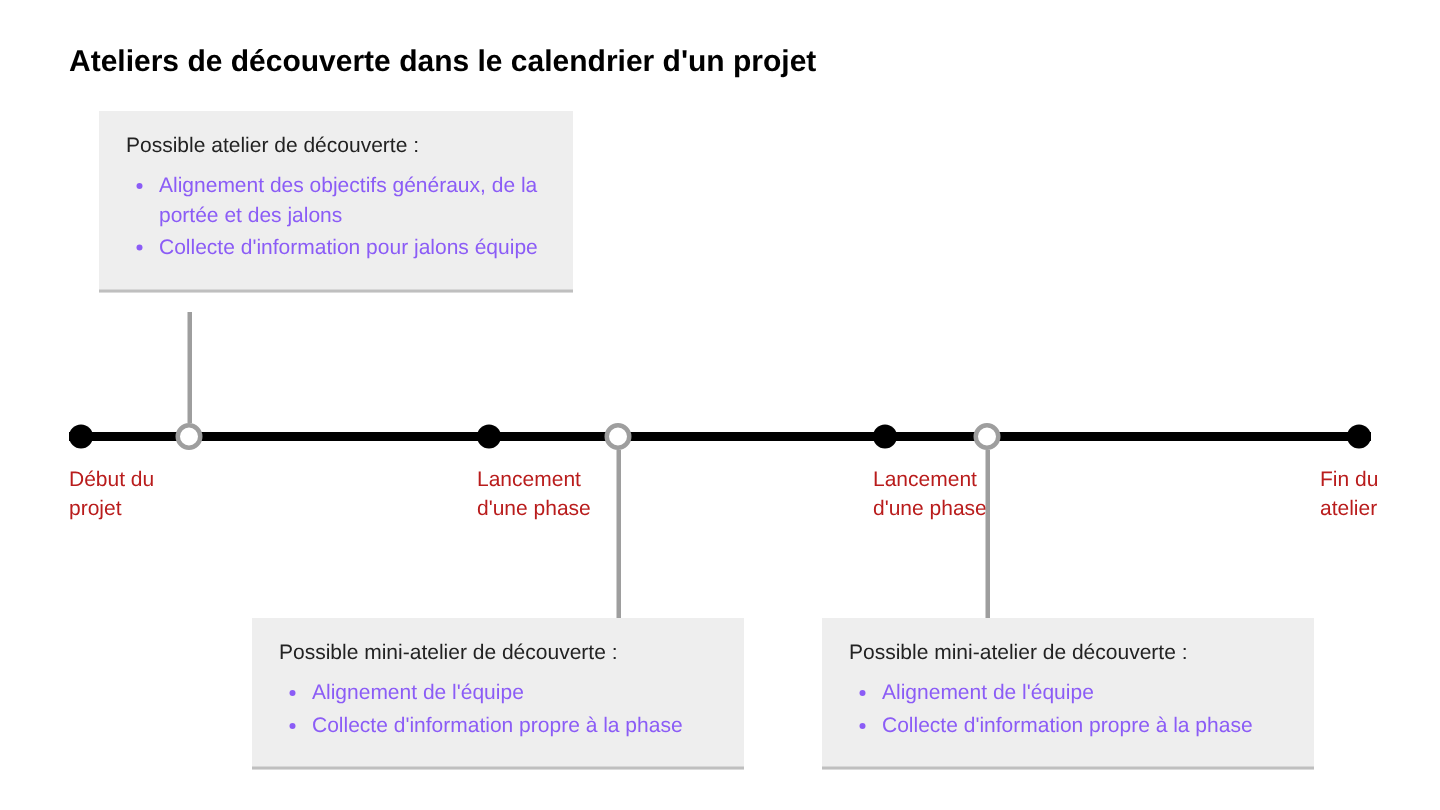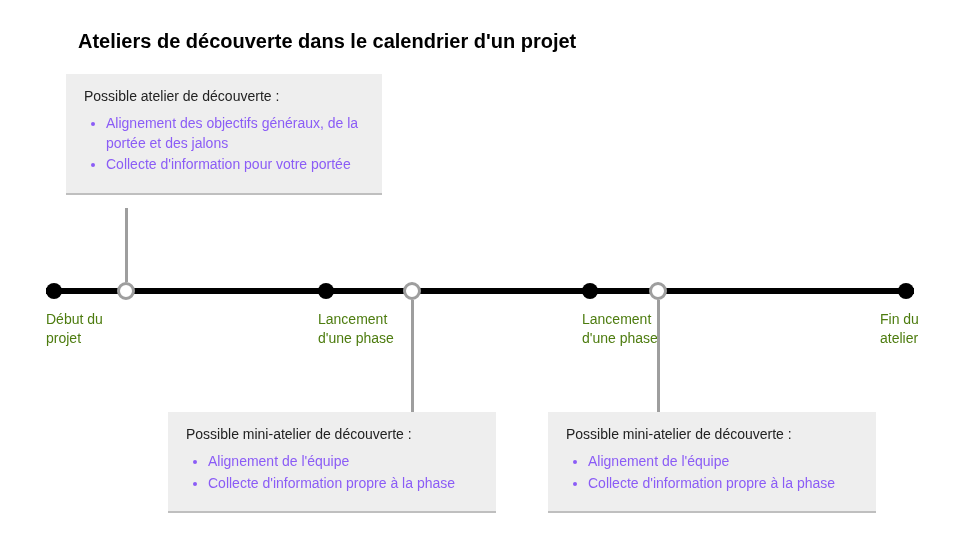--- a/index.html
+++ b/index.html
@@ -1,25 +1,25 @@
 <!DOCTYPE html>
 <html><head>
 <meta charset="utf-8">
 <style>
   * { box-sizing: border-box; margin: 0; padding: 0; }
   html, body { width: 960px; height: 540px; background: #fff; font-family: Arial, Helvetica, sans-serif; color: #000; overflow: hidden; }
   .page { position: relative; width: 960px; height: 540px; }
-  .title { position: absolute; left: 46px; top: 30px; font-size: 20px; font-weight: bold; margin-left: 32px; }
+  .title { position: absolute; left: 46px; top: 30px; font-size: 20px; font-weight: bold; }
 
   
   .timeline { position: absolute; left: 46px; top: 288px; width: 868px; height: 6px; background: #000; }
   .dot { position: absolute; width: 16px; height: 16px; background: #000; border-radius: 50%; transform: translate(-50%, -50%); }
   .ring { position: absolute; width: 18px; height: 18px; background: #fff; border: 3px solid #9e9e9e; border-radius: 50%; transform: translate(-50%, -50%); z-index: 2; }
 
-  .mlabel { position: absolute; font-size: 14px; line-height: 1.35; color: #4d7c0f; }
+  .mlabel { position: absolute; font-size: 14px; line-height: 1.35; color: #b91c1c; }
 
   
   .box { position: absolute; background: #eeeeee; border-bottom: 2px solid #bfbfbf; padding: 14px 18px 16px 18px; }
   .box .bt { font-size: 14px; color: #222; margin-bottom: 10px; }
   .box ul { list-style: disc; padding-left: 22px; }
   .box li { font-size: 14px; color: #8b5cf6; line-height: 1.4; margin-bottom: 2px; }
 
   
   .conn { position: absolute; width: 3px; background: #9e9e9e; z-index: 1; }
 
@@ -49,21 +49,21 @@
 </head>
 <body>
 
 <div class="page">
   <div class="title">Ateliers de découverte dans le calendrier d'un projet</div>
 
   <div class="box box1">
     <div class="bt">Possible atelier de découverte :</div>
     <ul>
       <li>Alignement des objectifs généraux, de la portée et des jalons</li>
-      <li>Collecte d'information pour votre portée</li>
+      <li>Collecte d'information pour jalons équipe</li>
     </ul>
   </div>
   <div class="conn c1"></div>
 
   <div class="timeline"></div>
 
   <div class="dot d1"></div>
   <div class="dot d2"></div>
   <div class="dot d3"></div>
   <div class="dot d4"></div>

